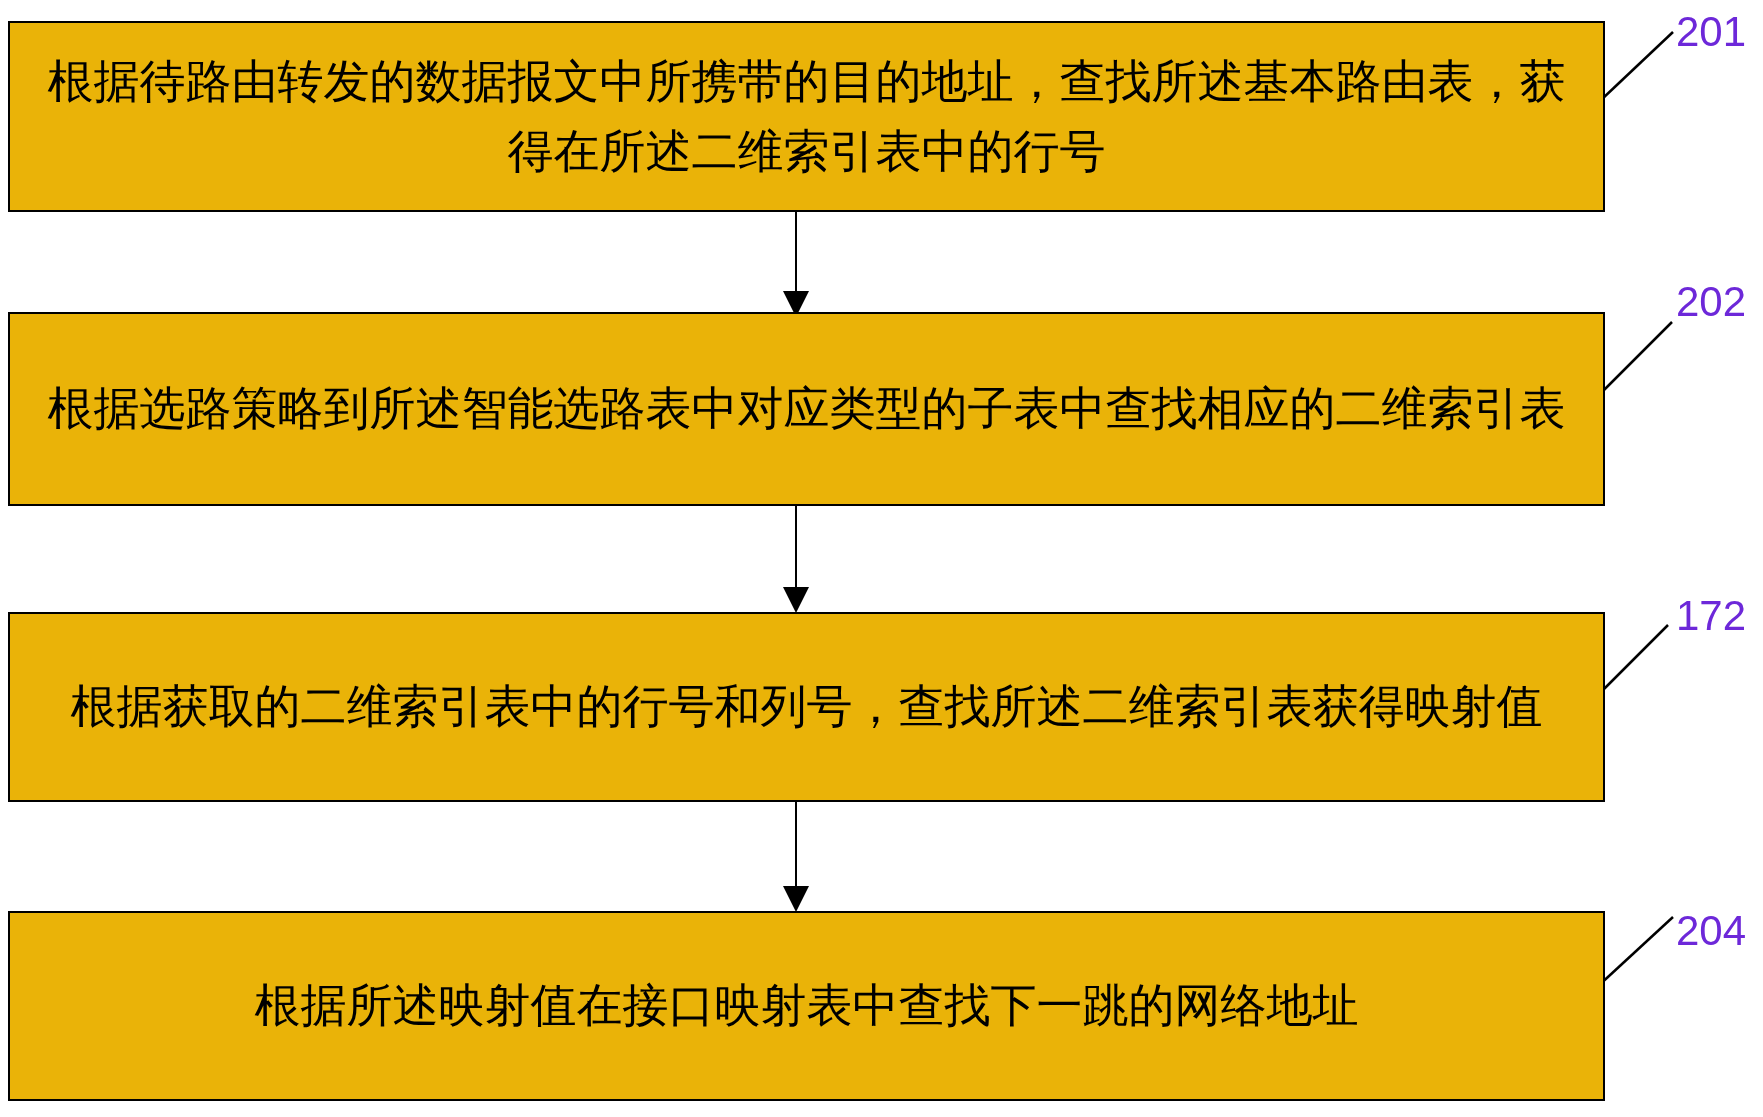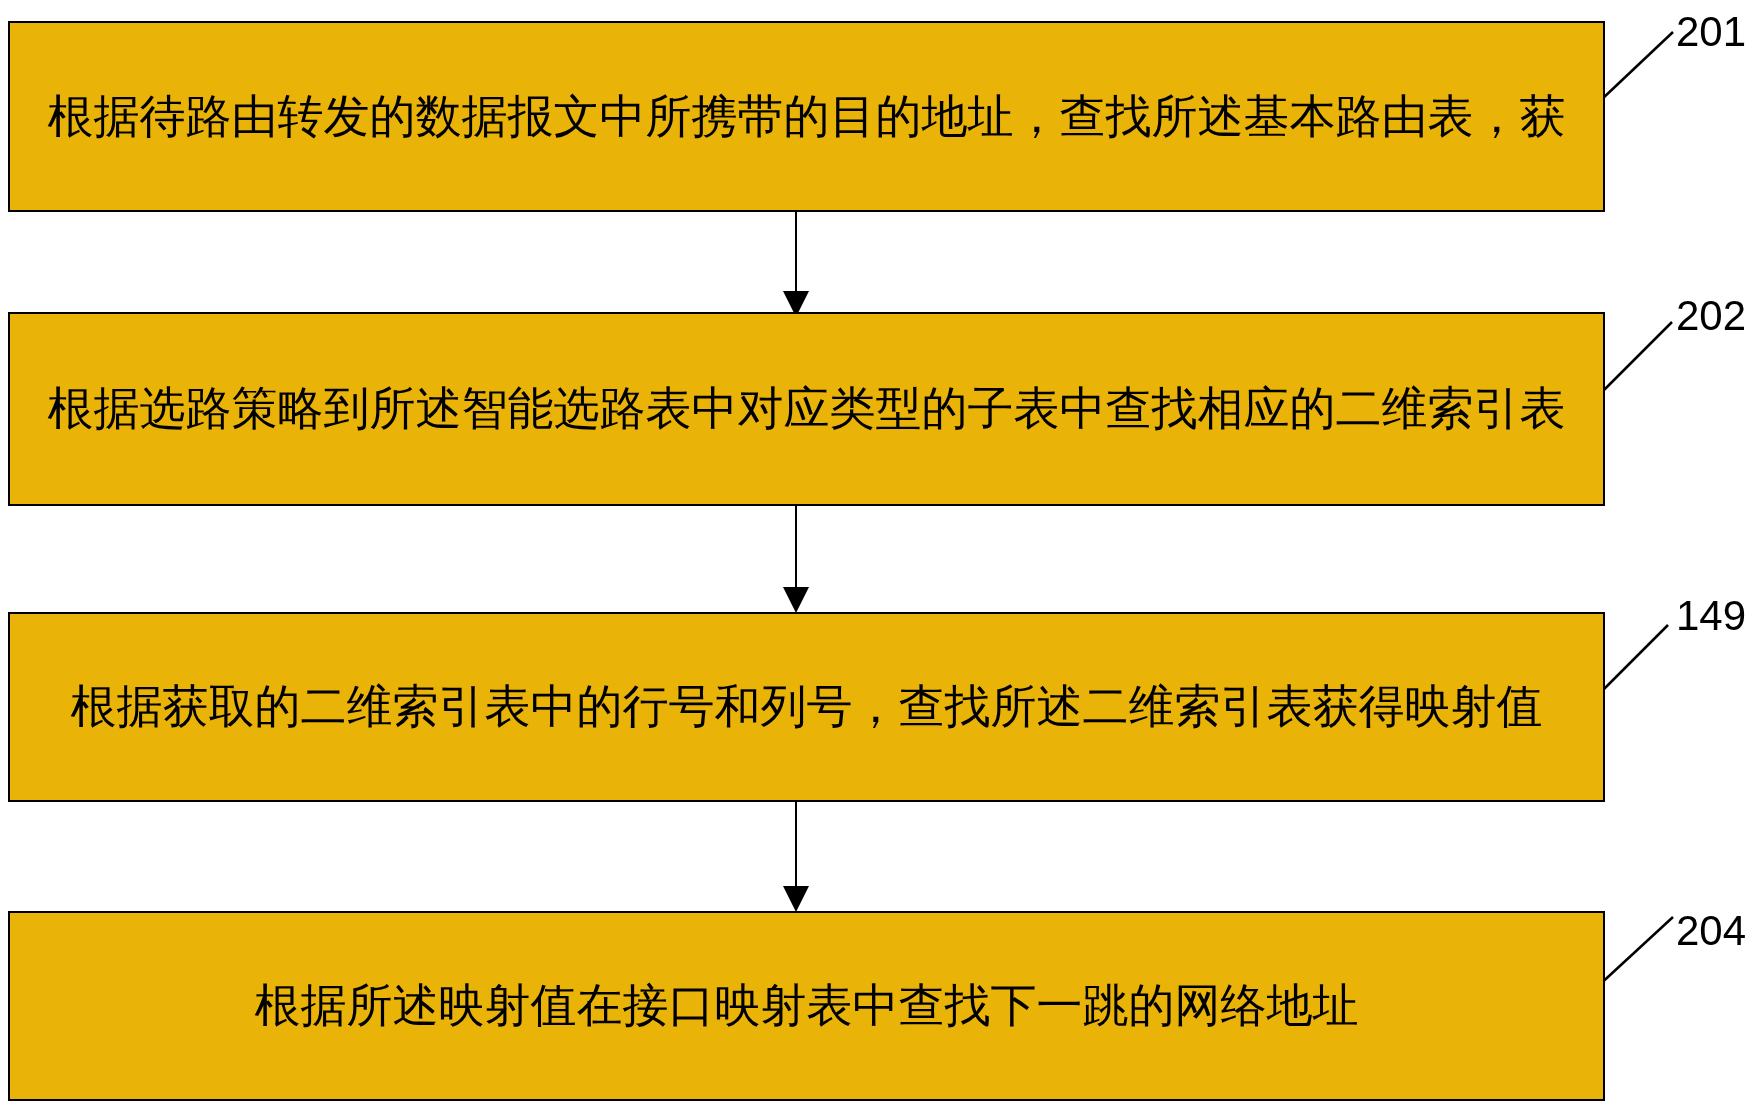--- a/index.html
+++ b/index.html
@@ -46,25 +46,25 @@
   .box-1 { top: 21px;  height: 191px; }
   .box-2 { top: 312px; height: 194px; gap: 32px; }
   .box-3 { top: 612px; height: 190px; }
   .box-4 { top: 911px; height: 190px; }
   .ref-label {
     position: absolute;
     left: 1676px;
     font-family: "Liberation Sans", "DejaVu Sans", sans-serif;
     font-size: 42px;
     line-height: 1;
-    color: #000000;
+    color: #6d28d9;
     white-space: nowrap;
   }
   .ref-201 { top: 11px; }
-  .ref-202 { top: 295px; text-align: center; }
+  .ref-202 { top: 281px; text-align: center; }
   .ref-203 { top: 595px; }
   .ref-204 { top: 893px; margin-top: 17px; }
 </style>
 </head>
 <body>
 
 <div class="stage">
 
   <svg class="connectors" viewBox="0 0 1763 1117" xmlns="http://www.w3.org/2000/svg">
 
@@ -84,32 +84,33 @@
     </g>
 
     <line x1="1583" y1="117" x2="1673" y2="32" stroke="#000000" stroke-width="2.5"></line>
     <line x1="1582" y1="412" x2="1672" y2="322" stroke="#000000" stroke-width="2.5"></line>
     <line x1="1583" y1="710" x2="1668" y2="625" stroke="#000000" stroke-width="2.5"></line>
     <line x1="1583" y1="1000" x2="1673" y2="917" stroke="#000000" stroke-width="2.5"></line>
   </svg>
 
   <div class="flow-box box-1">
     <div class="box-line">根据待路由转发的数据报文中所携带的目的地址，查找所述基本路由表，获</div>
+    <div class="box-line">得在所述二维索引表中的行号</div>
   </div>
 
   <div class="flow-box box-2">
     <div class="box-line">根据选路策略到所述智能选路表中对应类型的子表中查找相应的二维索引表</div>
   </div>
 
   <div class="flow-box box-3">
     <div class="box-line">根据获取的二维索引表中的行号和列号，查找所述二维索引表获得映射值</div>
   </div>
 
   <div class="flow-box box-4">
     <div class="box-line">根据所述映射值在接口映射表中查找下一跳的网络地址</div>
   </div>
 
   <div class="ref-label ref-201">201</div>
   <div class="ref-label ref-202">202</div>
-  <div class="ref-label ref-203">149</div>
+  <div class="ref-label ref-203">172</div>
   <div class="ref-label ref-204">204</div>
 
 </div>
 
 </body></html>

